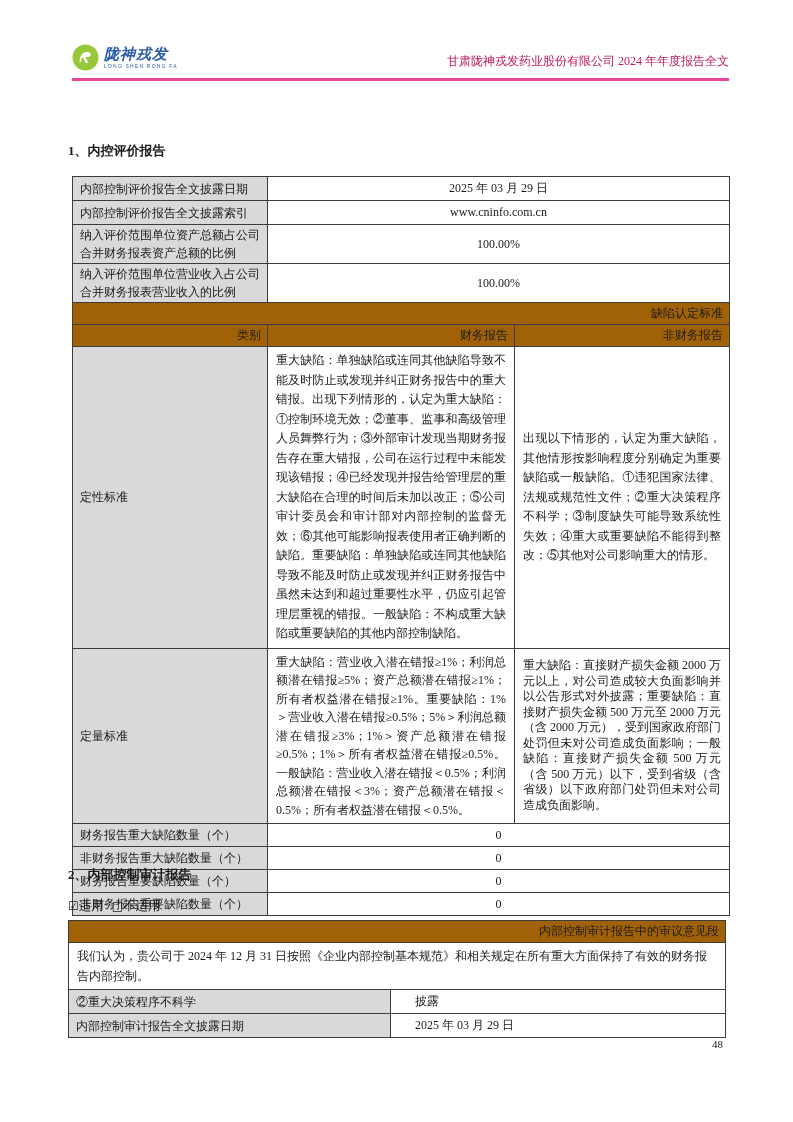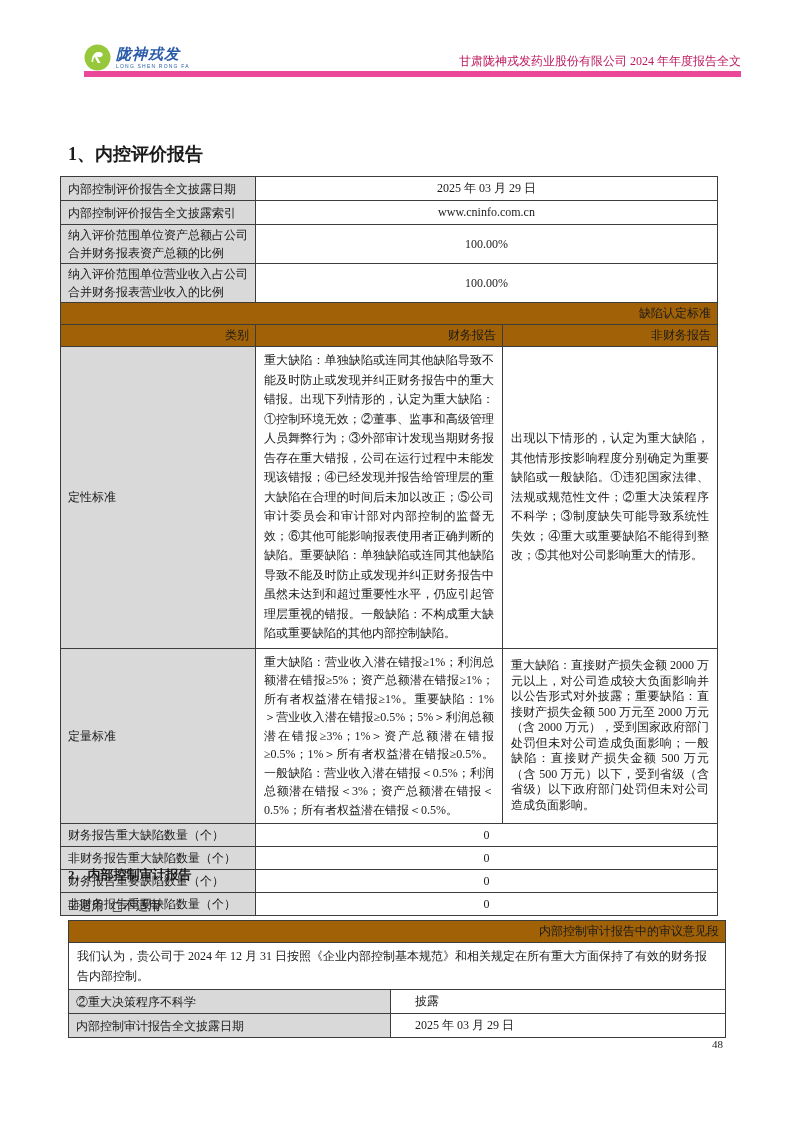--- a/index.html
+++ b/index.html
@@ -1,32 +1,32 @@
 <!DOCTYPE html>
 <html><head>
 <meta charset="utf-8">
 <style>
   html,body{margin:0;padding:0;background:#888;}
   .page{
     position:relative;width:793px;height:1122px;margin:0 auto;background:#ffffff;
     font-family:"Liberation Serif","DejaVu Serif",serif;color:#1a1a1a;overflow:hidden;
   }
   
-  .header{position:absolute;top:44px;left:84px;width:657px;display:flex;justify-content:space-between;align-items:flex-end;border-bottom:6px solid #ec4899;}
+  .header{position:absolute;top:44px;left:72px;width:657px;display:flex;justify-content:space-between;align-items:flex-end;padding-bottom:7px;border-bottom:3px solid #ec4899;}
   .logo{display:flex;align-items:center;gap:5px;}
   .logo-cn{font-size:15px;font-weight:bold;color:#2a5caa;font-family:"Liberation Sans","DejaVu Sans",sans-serif;letter-spacing:1px;line-height:15px;font-style:italic;}
   .logo-en{font-size:5px;color:#2a5caa;font-family:"Liberation Sans","DejaVu Sans",sans-serif;letter-spacing:1.2px;margin-top:2px;}
   .doc-title{font-size:12px;color:#be185d;margin-bottom:1px;}
   
   .section-title{position:absolute;top:100px;left:68px;font-size:15.5px;font-weight:bold;letter-spacing:0.5px;}
-  .sub-title1{position:absolute;top:142px;left:68px;font-size:18px;font-weight:bold;}
+  .sub-title1{position:absolute;top:142px;left:68px;font-size:13px;font-weight:bold;}
   .sub-title2{position:absolute;top:866px;left:68px;font-size:13px;font-weight:bold;}
   
   table{border-collapse:collapse;table-layout:fixed;}
-  .t1{position:absolute;top:176px;left:60px;width:657px;}
+  .t1{position:absolute;top:176px;left:72px;width:657px;}
   .t2{position:absolute;top:920px;left:68px;width:657px;}
   td{border:1px solid #3c3c3c;font-size:12px;vertical-align:middle;padding:1px 6px;overflow:hidden;}
   .lbl{background:#d9d9d9;text-align:left;padding-left:7px;line-height:18px;}
   .ghead{background:#a16207;text-align:right;}
   .val{text-align:center;}
   .val2{text-align:left;padding-left:24px;}
   .txt{vertical-align:top;text-align:justify;padding:4px 8px;margin-top:9px;}
   .vmid{vertical-align:middle;}
   .lh195{line-height:19.5px;}
   .lh185{line-height:18.5px;}

